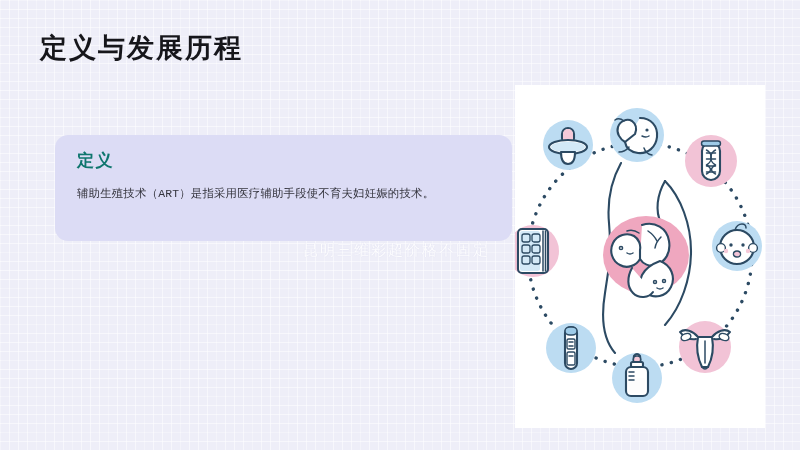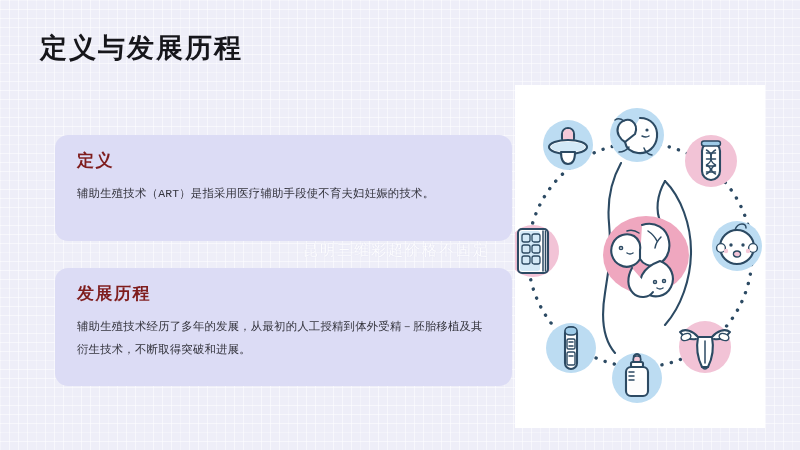--- a/index.html
+++ b/index.html
@@ -44,21 +44,21 @@
     border-radius: 13px;
     padding: 14px 22px 14px 22px;
   }
   #card-definition { top: 135px; height: 106px; }
   #card-history    { top: 268px; height: 118px; }
 
   .card-heading {
     font-family: "Liberation Serif", "DejaVu Serif", serif;
     font-size: 17px;
     font-weight: 700;
-    color: #7f1d1d;
+    color: #0f766e;
     letter-spacing: 1.5px;
     margin-bottom: 11px;
     white-space: nowrap;
   }
   .card-body {
     font-family: Liberation Mono, monospace;
     font-size: 11.4px;
     line-height: 2.0;
     color: #33333c;
     letter-spacing: 0.2px;
@@ -93,24 +93,20 @@
 
 <div id="slide">
 
   <div id="page-title">定义与发展历程</div>
 
   <div class="card" id="card-definition">
     <div class="card-heading">定义</div>
     <div class="card-body">辅助生殖技术（ART）是指采用医疗辅助手段使不育夫妇妊娠的技术。</div>
   </div>
 
-  <div class="card" id="card-history">
-    <div class="card-heading">发展历程</div>
-    <div class="card-body">辅助生殖技术经历了多年的发展，从最初的人工授精到体外受精－胚胎移植及其衍生技术，不断取得突破和进展。</div>
-  </div>
 
   <div id="watermark">昆明三维彩超价格不固定</div>
 
   <div id="illustration-panel">
     <svg width="250" height="343" viewBox="0 0 250 343" xmlns="http://www.w3.org/2000/svg">
       <defs>
         <style>
           .ln   { fill:none; stroke:#2c4a63; stroke-width:2.1; stroke-linecap:round; stroke-linejoin:round; }
           .lnT  { fill:none; stroke:#2c4a63; stroke-width:1.5; stroke-linecap:round; stroke-linejoin:round; }
           .wh   { fill:#ffffff; stroke:#2c4a63; stroke-width:2.1; stroke-linejoin:round; stroke-linecap:round; }

